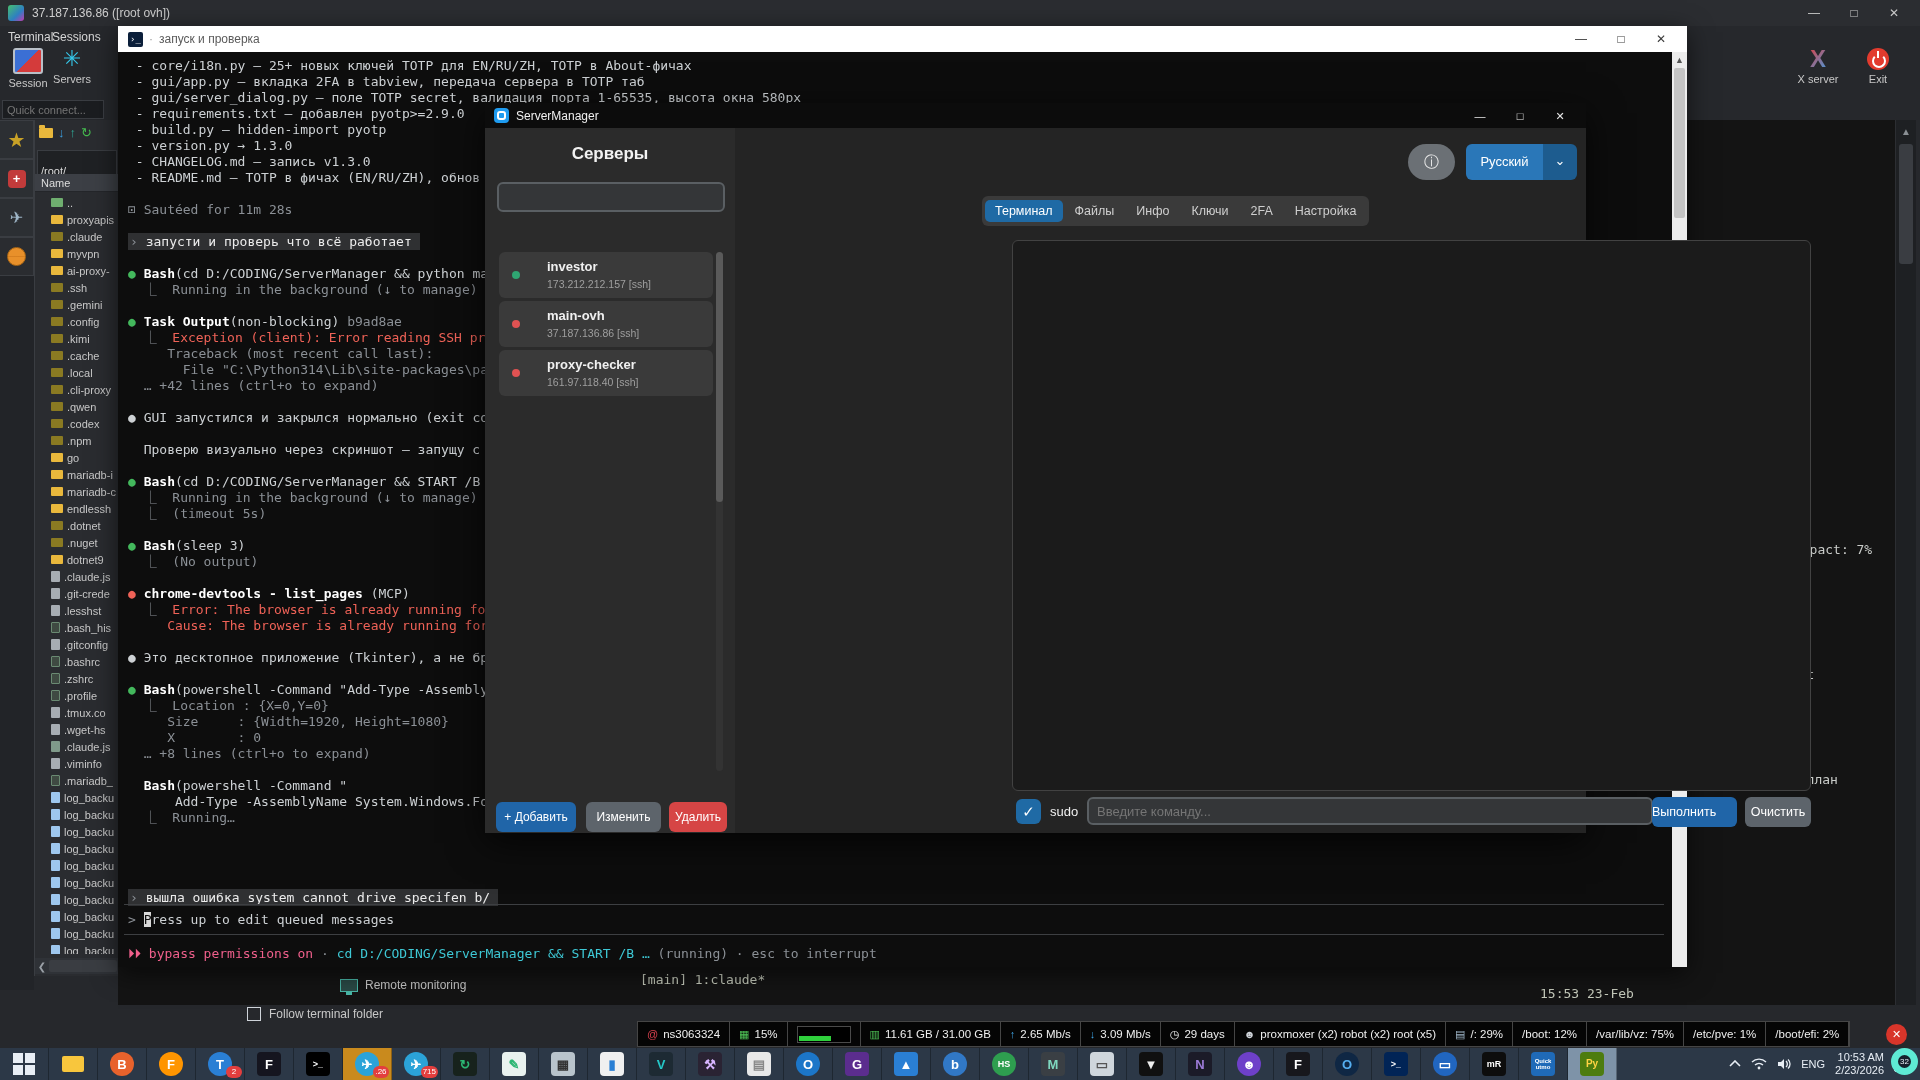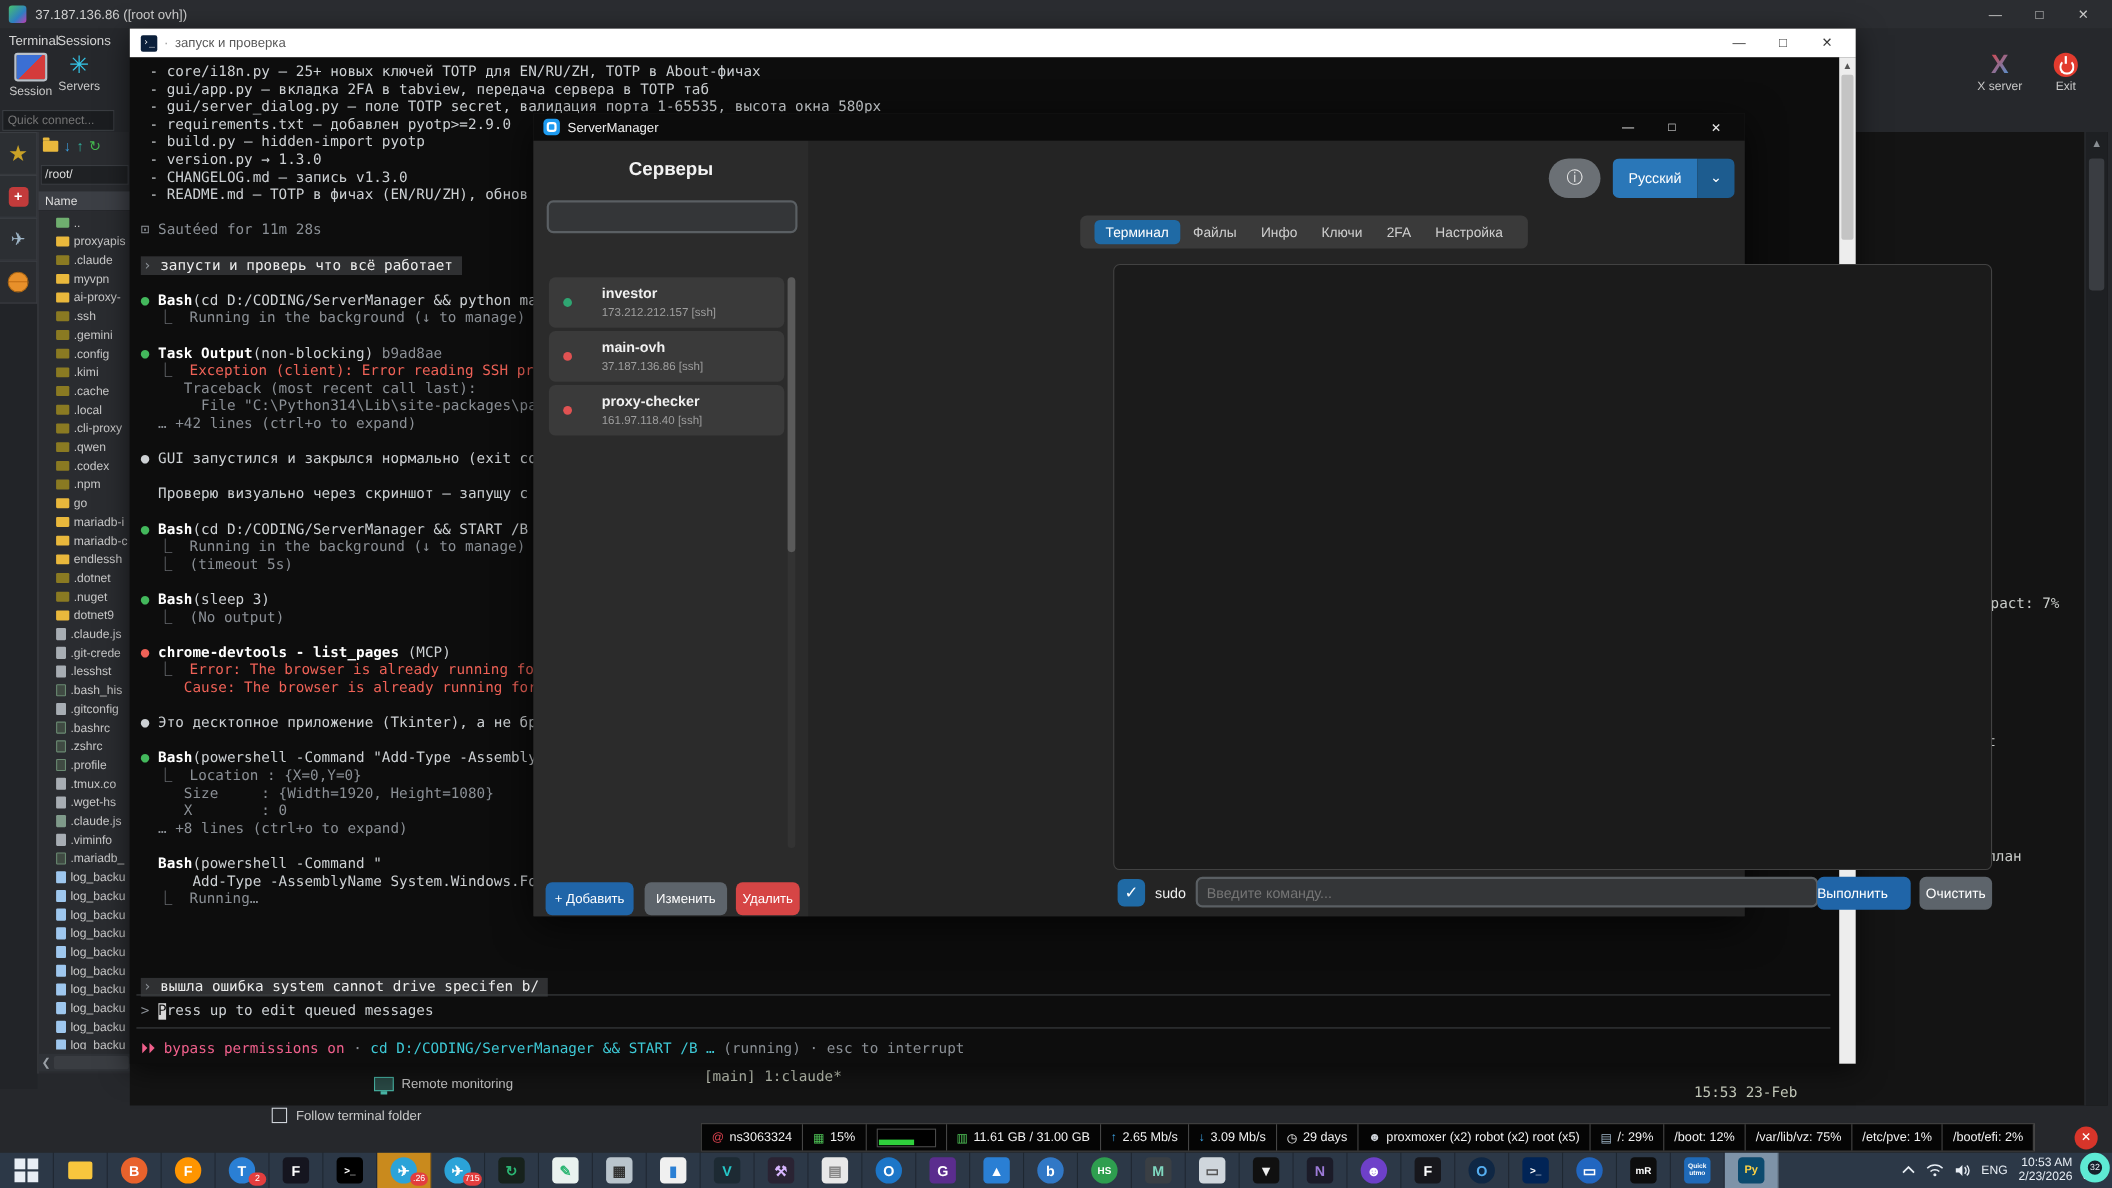--- a/index.html
+++ b/index.html
@@ -33,21 +33,21 @@
   .star{color:#c9a227;font-size:20px;}
   .knife{width:18px;height:18px;background:#c23b3b;border-radius:4px;color:#fff;font-weight:900;font-size:13px;line-height:18px;text-align:center;}
   .plane{color:#9fb6c8;font-size:16px;}
   .railtab.active{background:#2a2c30;}
   .globe{width:17px;height:17px;border-radius:50%;background:linear-gradient(#e8902a 45%,#c97317 46%,#e8902a 55%);border:1px solid #b06a15;}
   #filepanel{left:34px;top:120px;width:84px;height:856px;background:#2a2c30;border-left:1px solid #3a3d42;}
   #fp-toolbar{height:26px;display:flex;align-items:center;gap:5px;padding-left:4px;}
   .fpt{font-size:13px;line-height:14px;}
   .fold{width:14px;height:10px;background:#e9b83c;border-radius:1px;position:relative;}
   .fold::before{content:"";position:absolute;top:-3px;left:0;width:6px;height:3px;background:#e9b83c;border-radius:1px 1px 0 0;}
-  #fp-path{position:absolute;left:2px;top:30px;width:72px;height:16px;background:#1f2124;border:1px solid #3a3d42;color:#ddd;font-size:11px;padding:0 3px;font-family:"Liberation Sans",sans-serif;}
+  #fp-path{position:absolute;left:2px;top:30px;width:72px;height:16px;background:#1f2124;border:1px solid #3a3d42;color:#ddd;font-size:11px;padding:12px 3px;font-family:"Liberation Sans",sans-serif;}
   #fp-head{position:absolute;left:0;top:54px;width:84px;height:18px;background:#3c3f45;border-bottom:1px solid #24262a;font-size:11px;color:#ddd;line-height:18px;padding-left:6px;box-sizing:border-box;}
   #file-rows{position:absolute;left:0;top:74px;width:84px;height:760px;overflow:hidden;}
   .frow{height:17px;display:flex;align-items:center;padding-left:16px;font-size:11px;color:#c8c8c8;white-space:nowrap;}
   .fic{flex:0 0 auto;margin-right:4px;}
   .fic.fb,.fic.fo,.fic.up{width:12px;height:9px;border-radius:1px;}
   .fic.fb{background:#e9b83c;}.fic.fo{background:#8a7a22;}.fic.up{background:#6fae6f;}
   .fic.f,.fic.sh,.fic.fr,.fic.lg{width:9px;height:11px;border-radius:1px;}
   .fic.f{background:#a7adb3;}.fic.sh{background:#3f4a42;border:1px solid #6a8a72;box-sizing:border-box;}
   .fic.fr{background:#7f9a8a;}.fic.lg{background:#9ec7ee;}
   #fp-hscroll{position:absolute;left:0;top:838px;width:84px;height:16px;background:#2f3237;display:flex;align-items:center;}
@@ -109,21 +109,21 @@
   #sm-vscroll .thumb{position:absolute;left:0;top:0;width:7px;height:250px;background:#5a5a5a;border-radius:4px;}
   .smbtn{position:absolute;top:674px;height:30px;border-radius:6px;color:#fff;font-size:12px;text-align:center;line-height:30px;}
   #sm-add{left:11px;width:80px;background:#2065a8;}
   #sm-edit{left:101px;width:75px;background:#5d646b;}
   #sm-del{left:184px;width:58px;background:#d64545;overflow:hidden;}
   #sm-right{position:absolute;left:250px;top:25px;width:851px;height:705px;background:#242424;}
   #sm-info{position:absolute;left:673px;top:16px;width:47px;height:36px;border-radius:18px;background:#6b7075;color:#e8e8e8;text-align:center;line-height:36px;font-size:15px;}
   #sm-lang{position:absolute;left:731px;top:16px;width:111px;height:36px;border-radius:6px;overflow:hidden;display:flex;}
   #sm-lang .val{flex:1;background:#2a77b8;color:#fff;font-size:13px;line-height:36px;text-align:center;}
   #sm-lang .chev{width:34px;background:#1d5c8f;color:#fff;text-align:center;line-height:34px;font-size:13px;}
-  #sm-tabs{position:absolute;left:247px;top:68px;height:30px;background:#3a3a3a;border-radius:6px;display:flex;align-items:center;padding:0 13px;gap:2px;}
+  #sm-tabs{position:absolute;left:247px;top:68px;height:30px;background:#3a3a3a;border-radius:6px;display:flex;align-items:center;padding:0 3px;gap:2px;}
   .smtab{padding:4px 10px;border-radius:5px;font-size:12.5px;color:#cfcfcf;}
   .smtab.active{background:#1f6aa5;color:#fff;}
   #sm-output{position:absolute;left:277px;top:112px;width:799px;height:551px;background:#1b1b1b;border:1px solid #424242;border-radius:6px;box-sizing:border-box;}
   #sm-check{position:absolute;left:281px;top:671px;width:25px;height:25px;background:#1f6aa5;border-radius:6px;color:#fff;text-align:center;line-height:25px;font-size:15px;}
   #sm-sudo{position:absolute;left:315px;top:676px;font-size:13px;color:#f0f0f0;}
   #sm-cmd{position:absolute;left:352px;top:669px;width:546px;height:24px;background:#343638;border:2px solid #5a5f63;border-radius:6px;color:#ddd;padding:0 8px;font-size:13px;font-family:"Liberation Sans",sans-serif;}
   #sm-run{position:absolute;left:917px;top:669px;width:85px;height:30px;background:#2065a8;border-radius:6px;color:#fff;font-size:12.5px;text-align:left;line-height:30px;}
   #sm-clear{position:absolute;left:1010px;top:669px;width:66px;height:30px;background:#5d646b;border-radius:6px;color:#fff;font-size:12.5px;text-align:center;line-height:30px;}
 
   
@@ -717,21 +717,21 @@
         <div class="slot">
           <span class="ticon circle" style="background: rgb(33, 102, 192);">▭</span>
         </div>
         <div class="slot">
           <span class="ticon " style="background: rgb(13, 13, 13); font-size: 9px;">mR</span>
         </div>
         <div class="slot">
           <span class="ticon " style="background: rgb(31, 106, 184); font-size: 6px;">Quick utmo</span>
         </div>
         <div class="slot active">
-          <span class="ticon " style="background: #0c4a6e; color: rgb(255, 211, 67); font-size: 10px;">Py</span>
+          <span class="ticon " style="background: #4d7c0f; color: rgb(255, 211, 67); font-size: 10px;">Py</span>
         </div>
       </div>
     <div id="tray">
       <svg width="12" height="8" viewBox="0 0 12 8">
           <polyline points="1,6 6,1 11,6" stroke="#e8eef5" stroke-width="1.6" fill="none"></polyline>
         </svg>
       <svg width="16" height="12" viewBox="0 0 16 12">
         <path d="M1 4 A10 10 0 0 1 15 4" stroke="#e8eef5" stroke-width="1.4" fill="none"></path>
         <path d="M4 7 A6 6 0 0 1 12 7" stroke="#e8eef5" stroke-width="1.4" fill="none"></path>
         <circle cx="8" cy="10" r="1.4" fill="#e8eef5"></circle>

